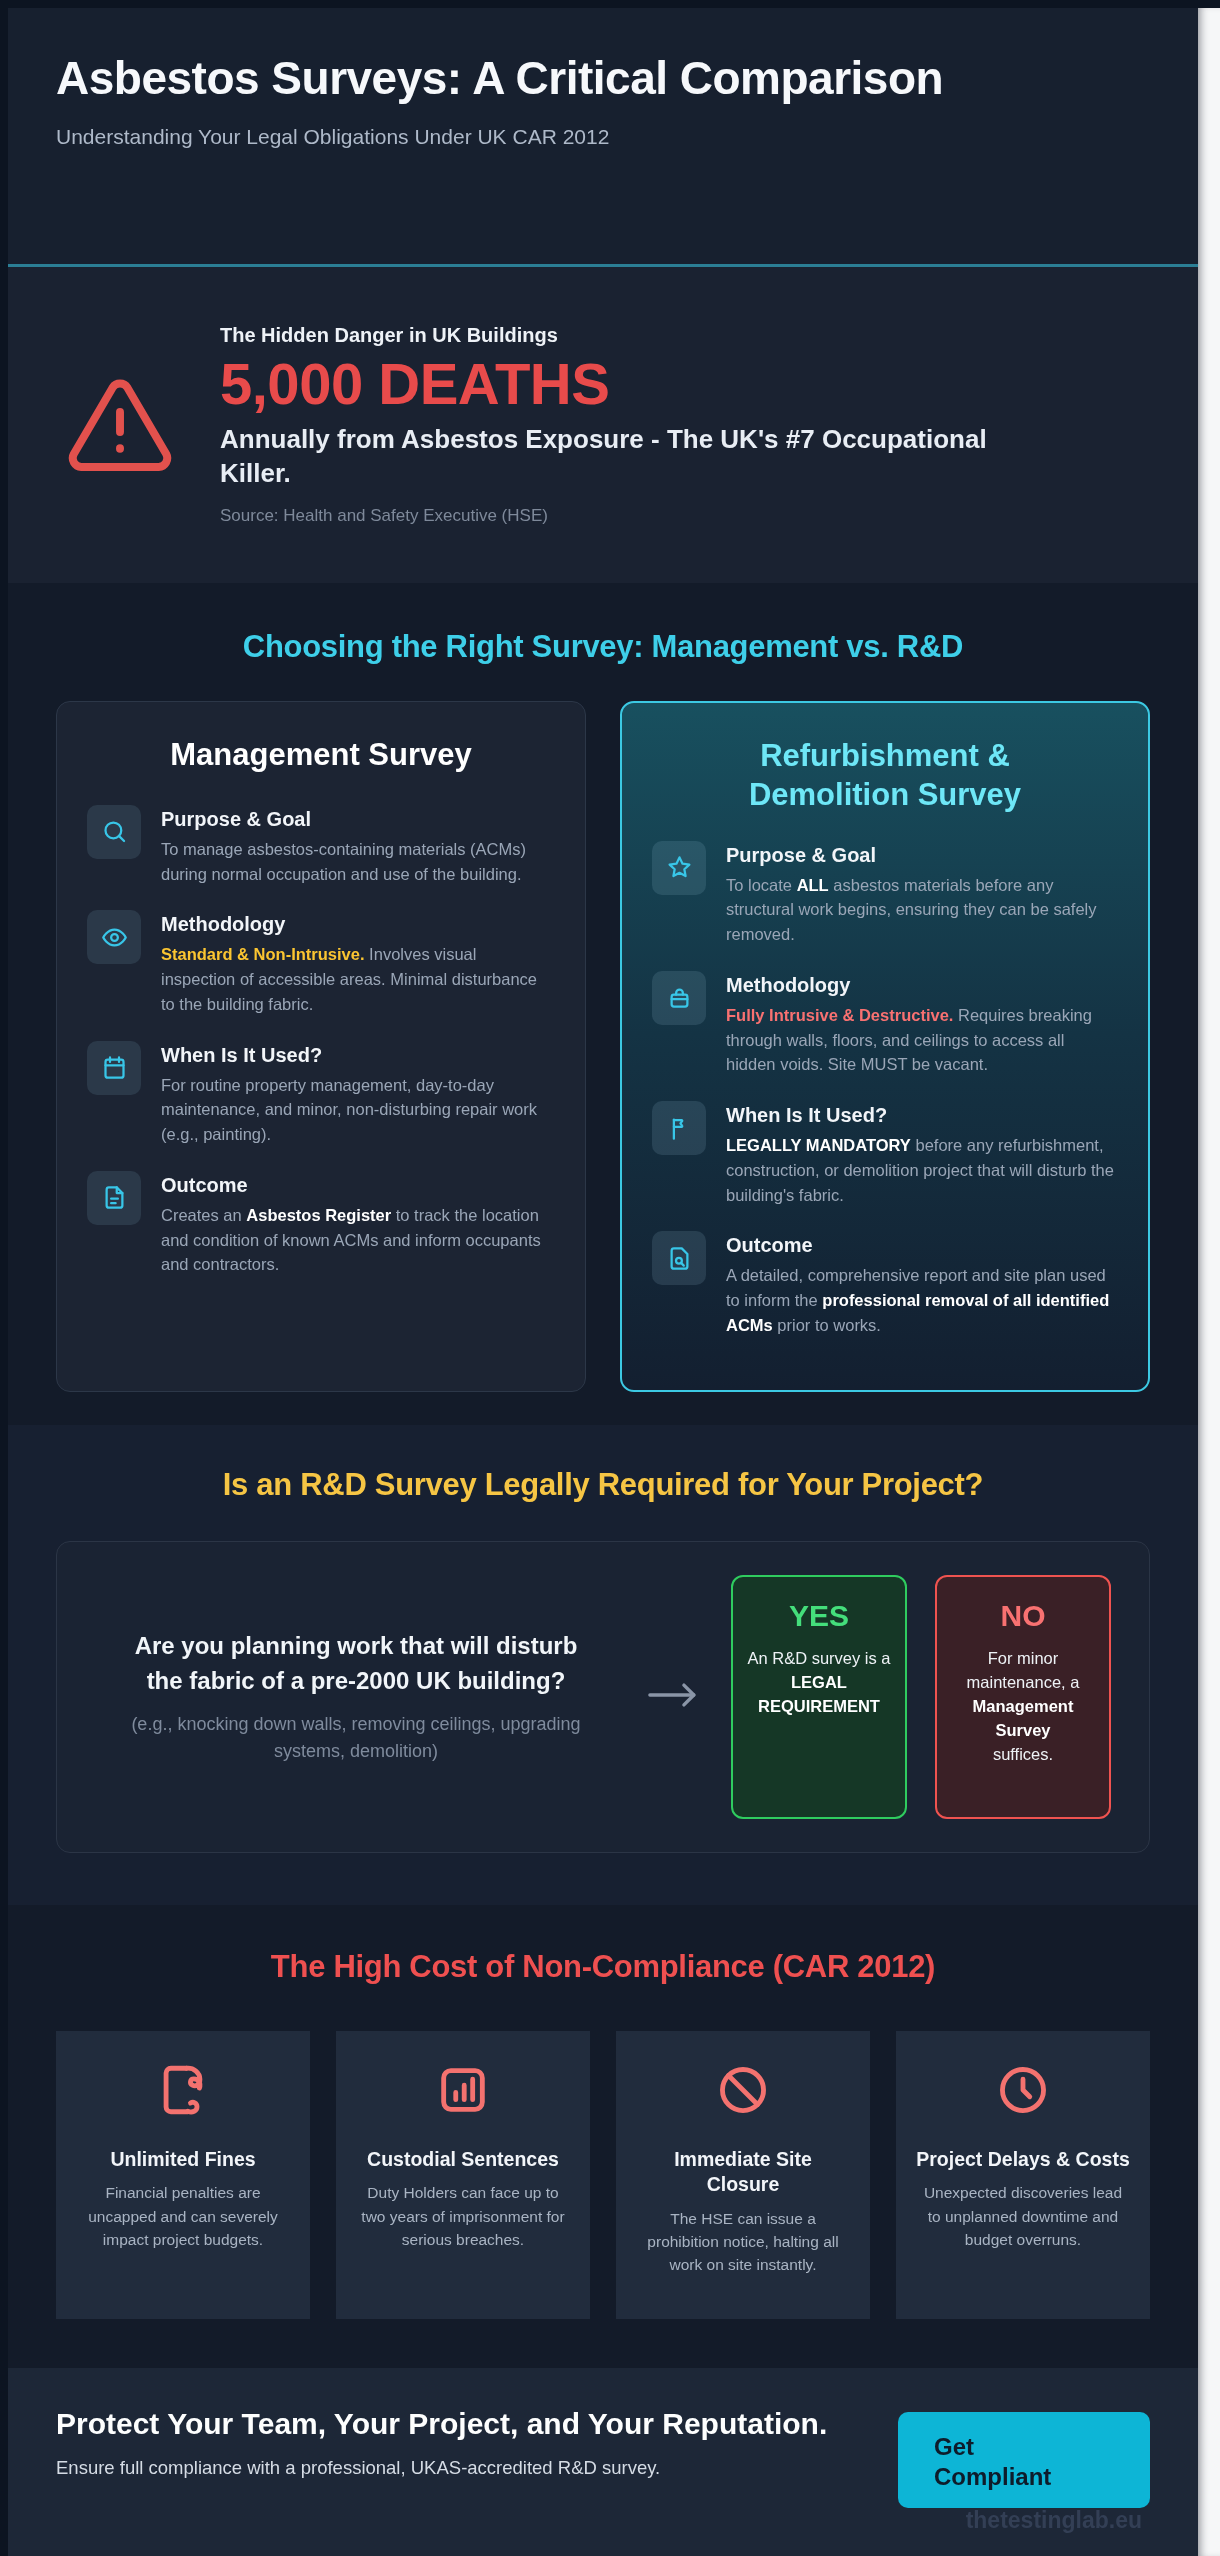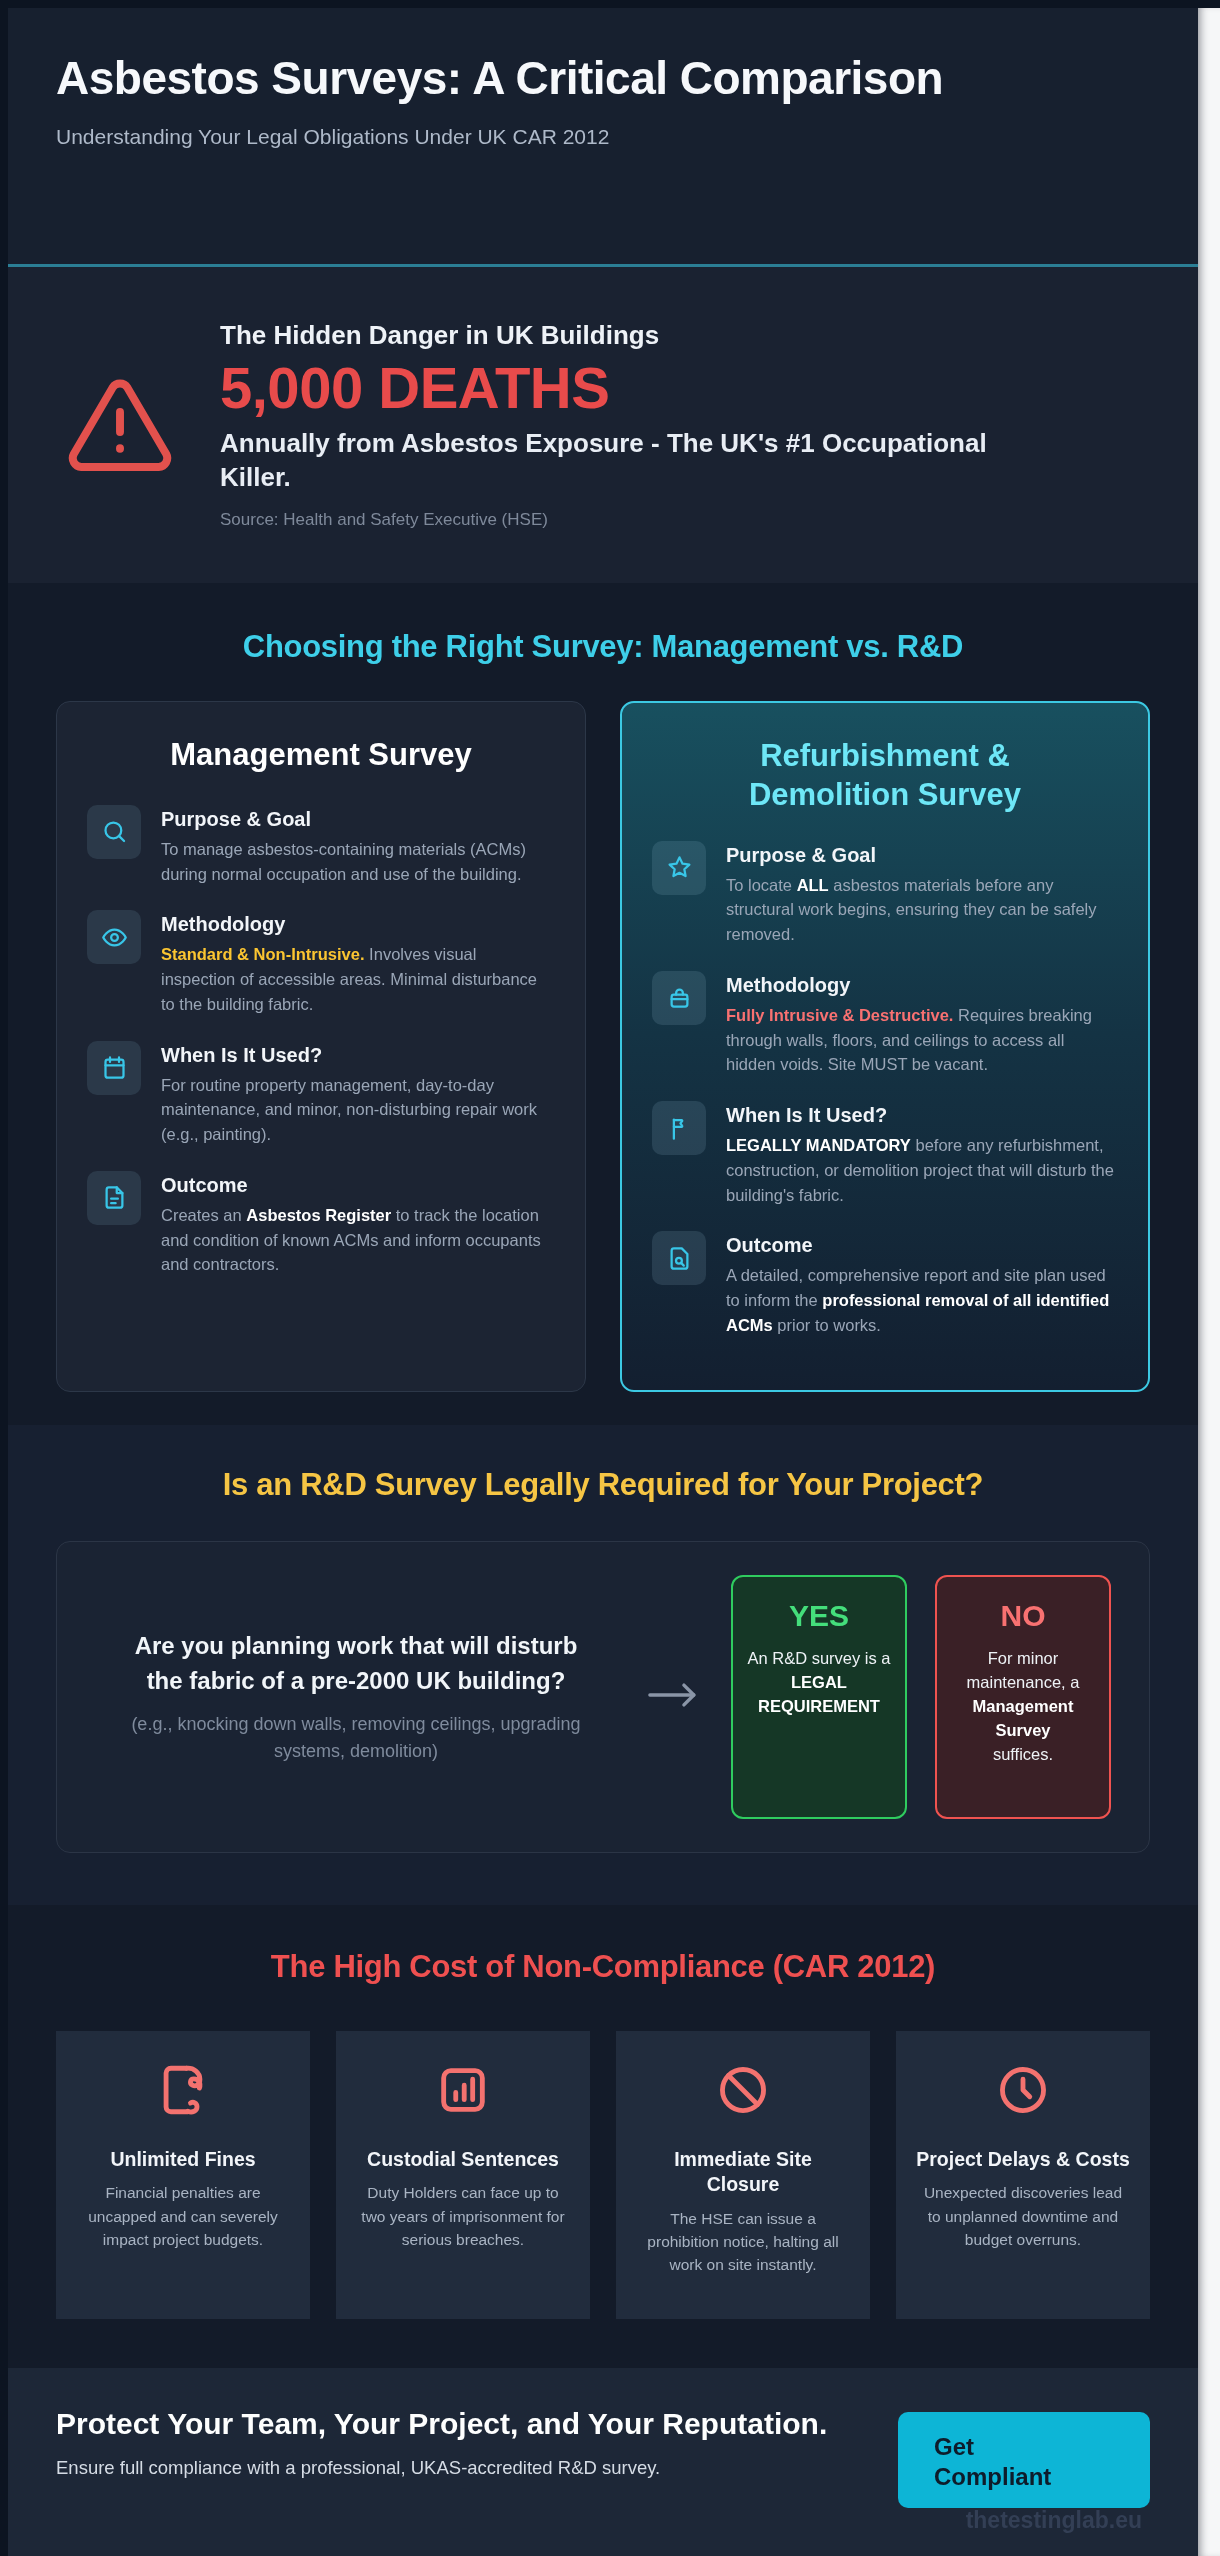--- a/index.html
+++ b/index.html
@@ -19,21 +19,21 @@
 
   
   .hdr { height:259px; background:#17202f; border-bottom:3px solid #2b7e95; padding:44px 48px 17px; }
   .h1 { font-size:46px; font-weight:800; color:#f6f8fb; line-height:1.16; letter-spacing:-.5px; max-width:980px; margin:0; }
   .h-sub { font-size:21px; color:#aeb9c9; margin-top:20px; }
 
   
   .danger { height:316px; background:#1a2231; display:flex; align-items:center; gap:44px; padding:0 48px; }
   .warn-wrap { width:112px; height:112px; color:#e2514d; flex:none; margin-left:8px; }
   .warn-wrap svg { width:112px; height:112px; }
-  .d-heading { font-size:26px; font-weight:700; color:#eef2f7; }
+  .d-heading { font-size:20px; font-weight:700; color:#eef2f7; }
   .d-stat { font-size:58px; font-weight:800; color:#e84b4b; line-height:1.08; margin:6px 0 6px; letter-spacing:-.5px; }
   .d-desc { font-size:26px; font-weight:700; color:#e8edf4; line-height:1.32; max-width:780px; }
   .d-source { font-size:17px; color:#7e899a; margin-top:16px; }
 
   
   .sec-h2 { font-size:31px; font-weight:800; text-align:center; margin:0; letter-spacing:-.3px; }
 
   
   .survey { height:842px; background:#131b29; padding:46px 48px 0; }
   .survey .sec-h2 { color:#3ecfe9; }
@@ -110,21 +110,21 @@
       <div class="warn-wrap">
         <svg viewBox="0 0 24 24" fill="none" stroke="currentColor" stroke-width="1.7" stroke-linecap="round" stroke-linejoin="round">
           <path d="M10.4 4 2.1 18.2A1.9 1.9 0 0 0 3.7 21h16.6a1.9 1.9 0 0 0 1.6-2.8L13.6 4a1.9 1.9 0 0 0-3.2 0z"></path>
           <path d="M12 9.2v4.3"></path>
             <path d="M12 17v.1"></path>
         </svg>
       </div>
       <div class="danger-text">
         <div class="d-heading">The Hidden Danger in UK Buildings</div>
         <div class="d-stat">5,000 DEATHS</div>
-        <div class="d-desc">Annually from Asbestos Exposure - The UK's #1 Occupational Killer.</div>
+        <div class="d-desc">Annually from Asbestos Exposure - The UK's #7 Occupational Killer.</div>
         <div class="d-source">Source: Health and Safety Executive (HSE)</div>
       </div>
     </section>
 
     <section class="survey">
       <h2 class="sec-h2">Choosing the Right Survey: Management vs. R&amp;D</h2>
       <div class="cards">
 
         <div class="card card-m">
           <div class="card-title">Management Survey</div>

